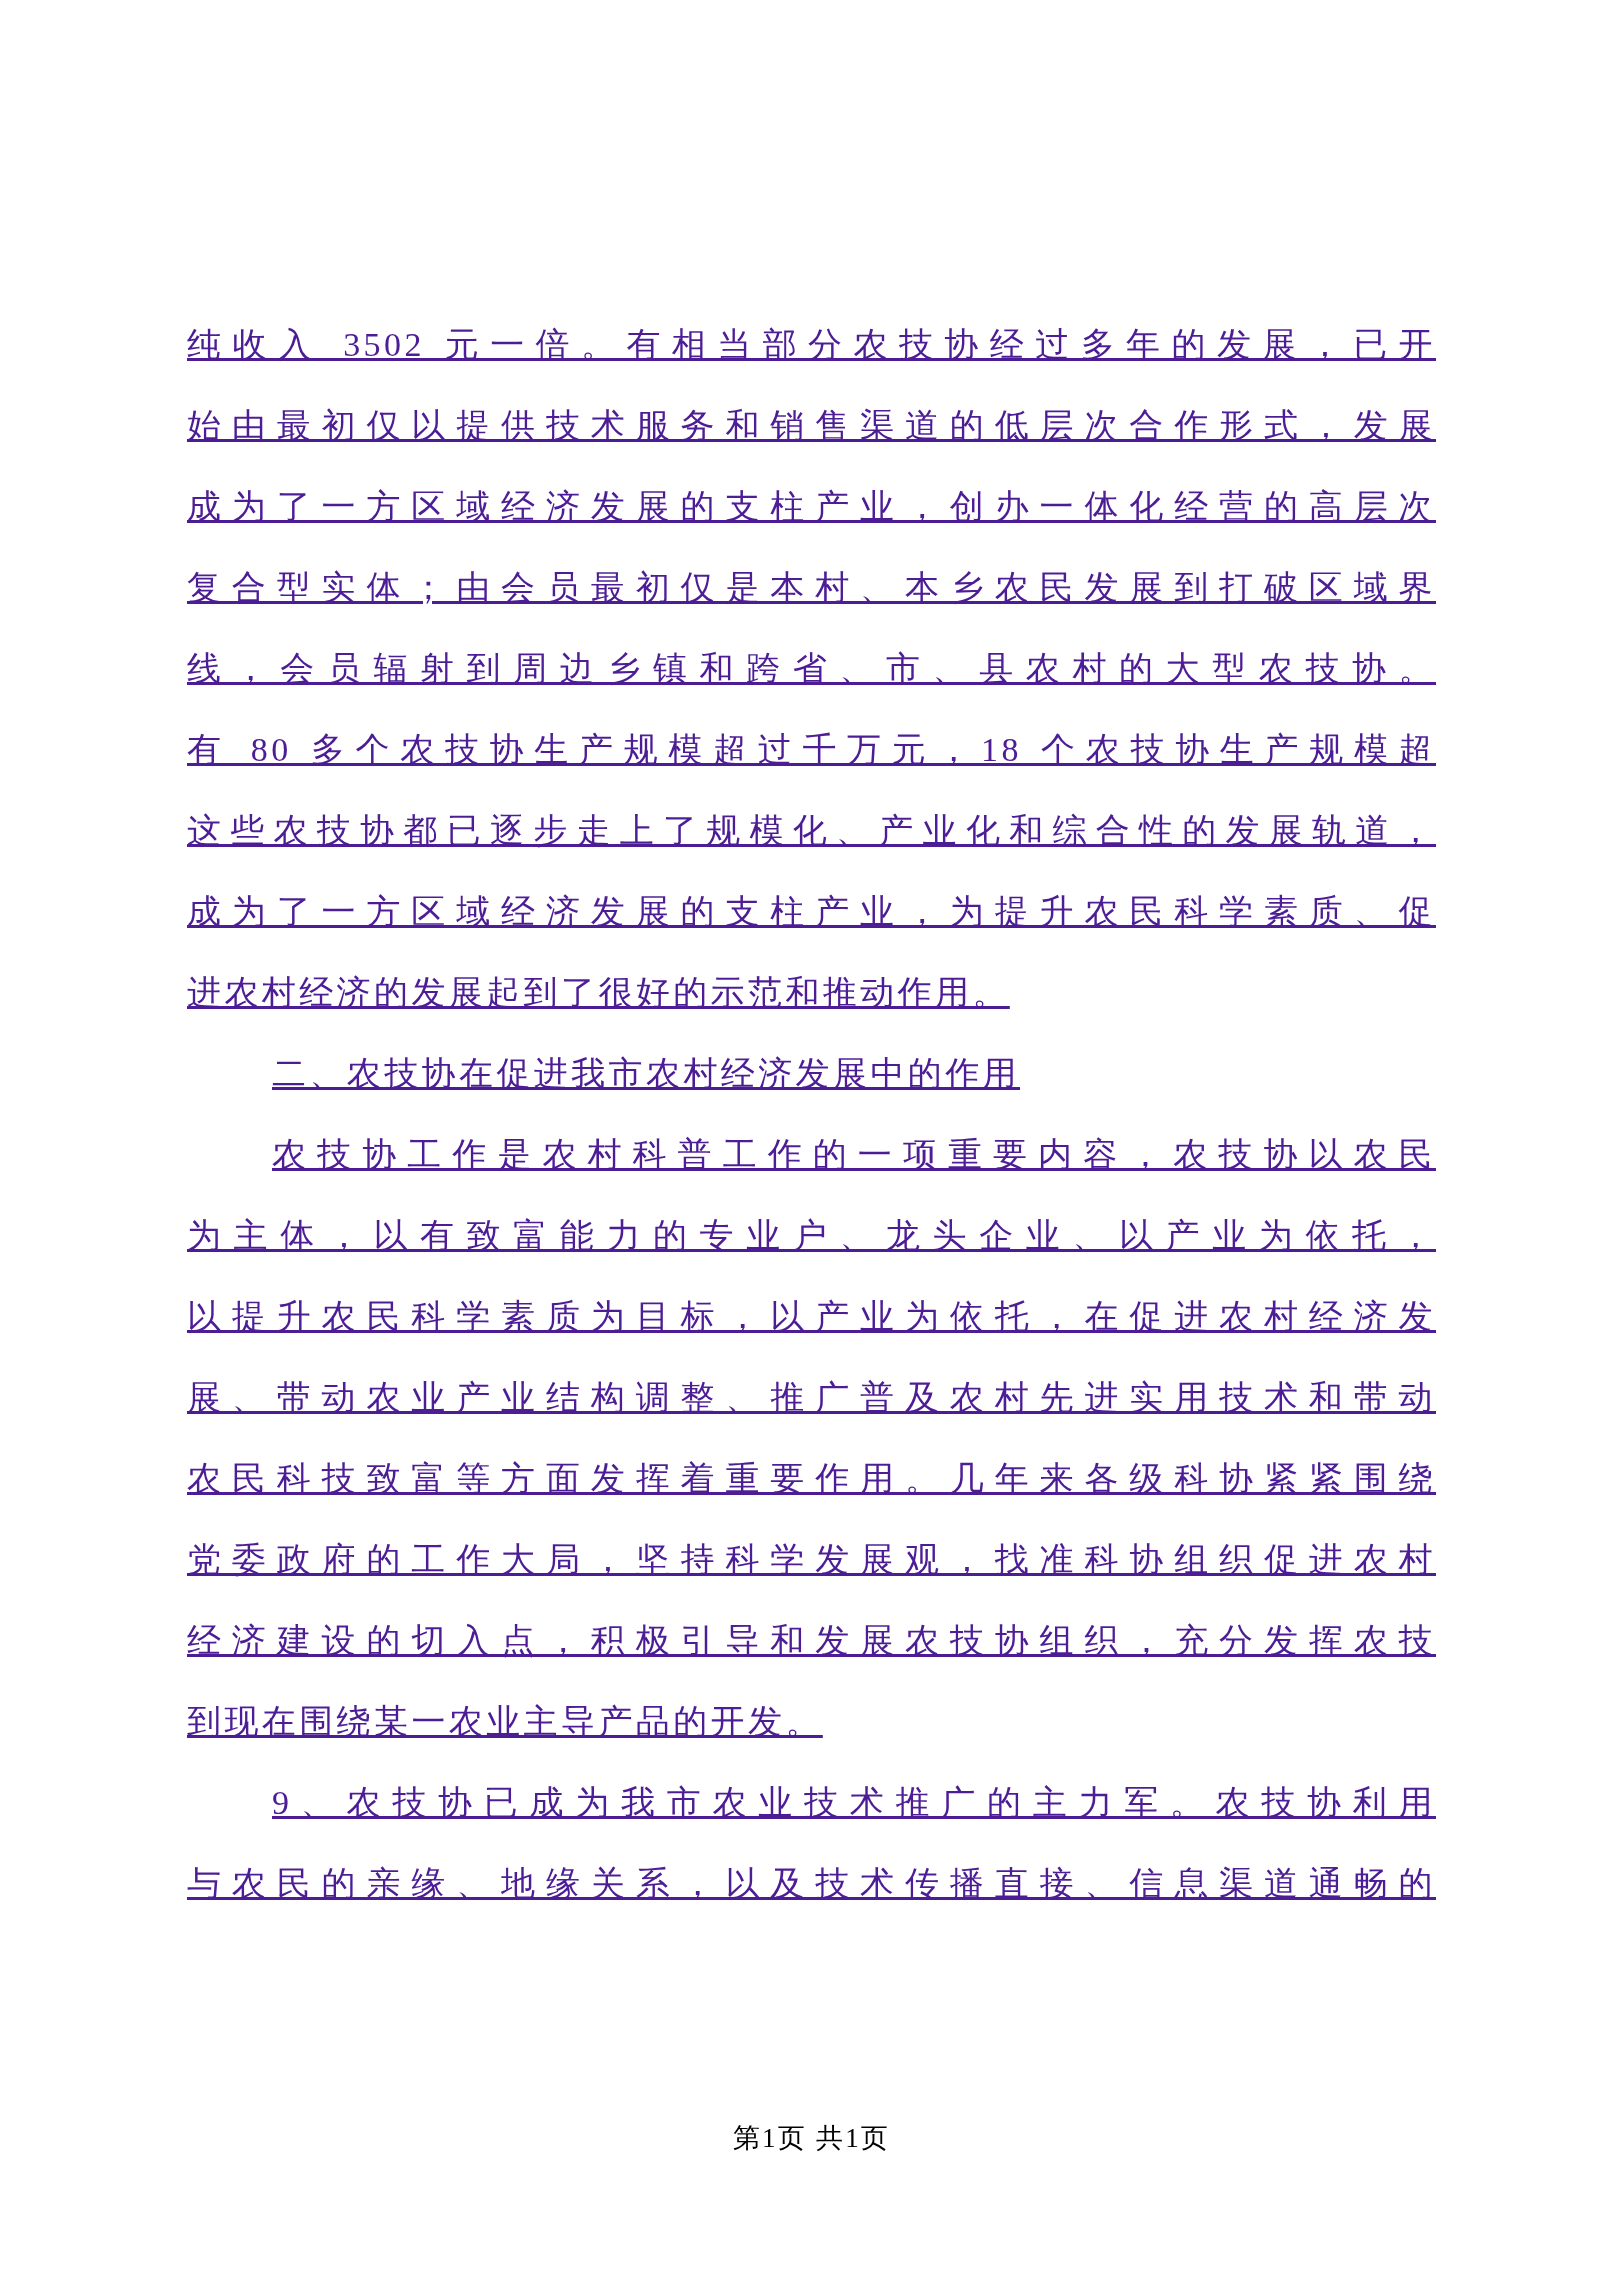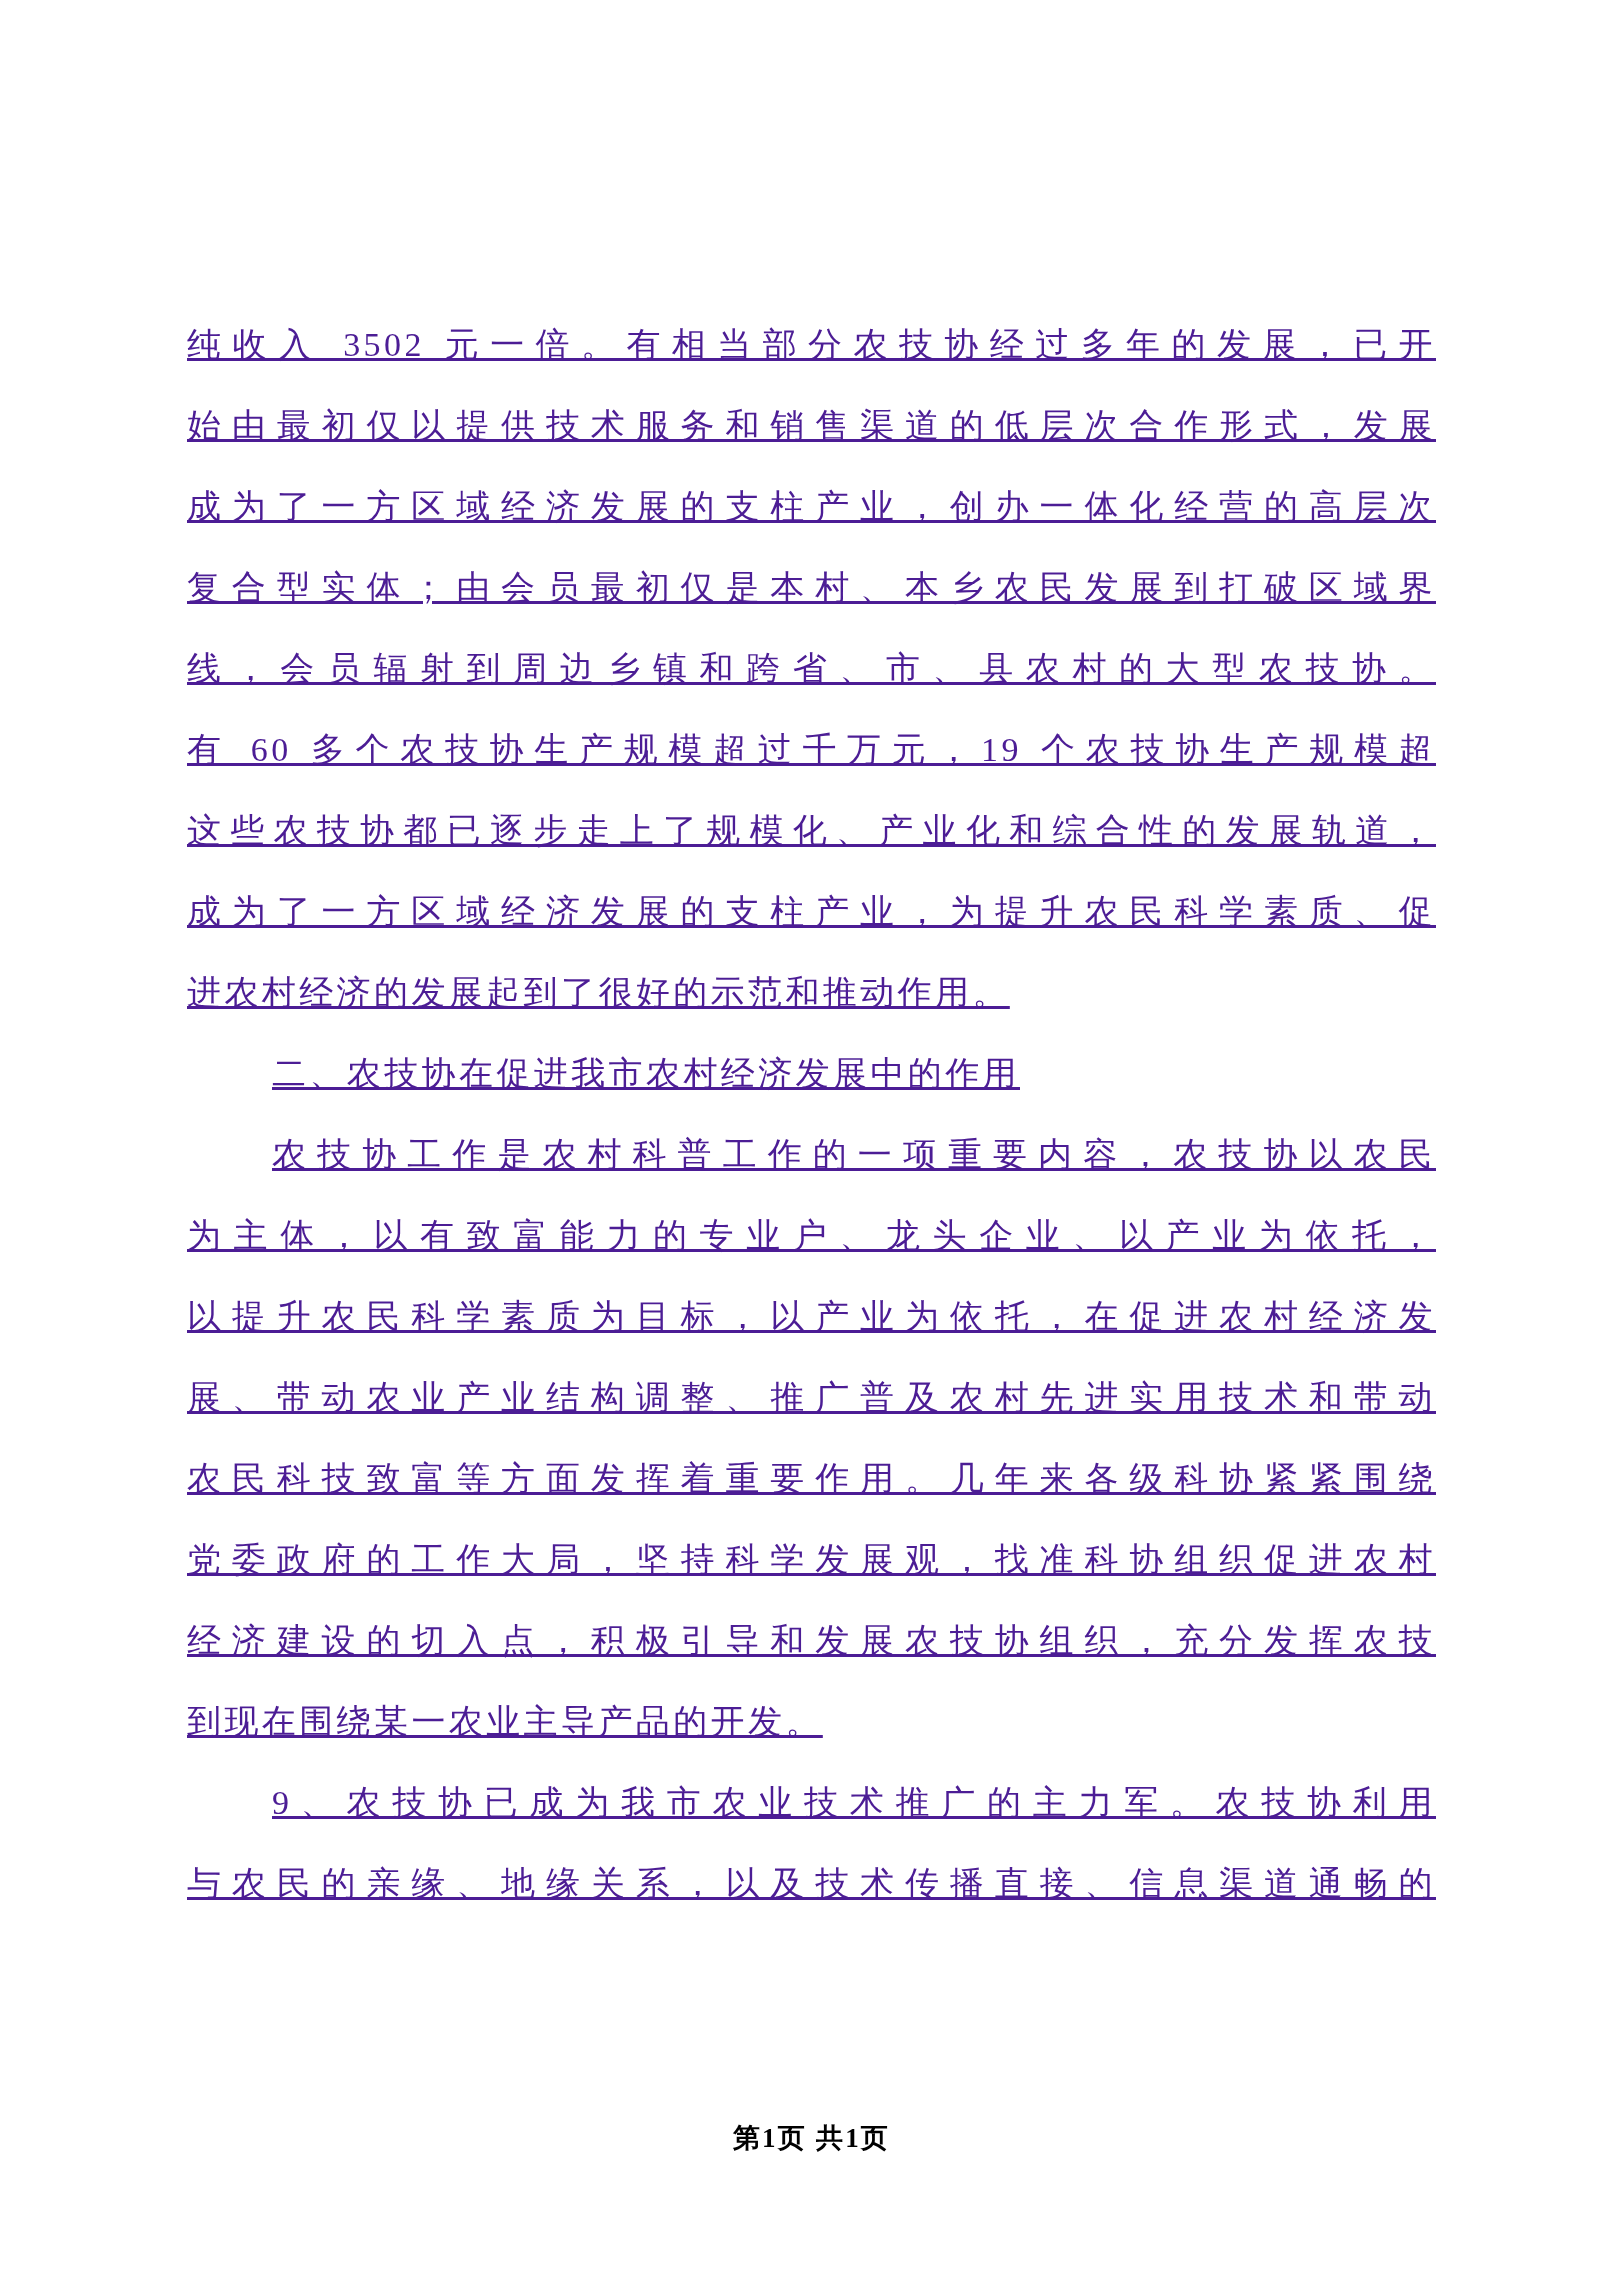--- a/index.html
+++ b/index.html
@@ -43,34 +43,33 @@
   .page-footer {
     position: absolute;
     left: 0;
     right: 0;
     top: 2123px;
     text-align: center;
     font-size: 27px;
     line-height: 31px;
     letter-spacing: 2.2px;
     color: #000000;
-    font-weight: bold;
   }
 </style>
 </head>
 <body>
 
 <div class="page">
   <div class="doc-body" id="doc-body">
       <div class="text-line j">纯收入 3502 元一倍。有相当部分农技协经过多年的发展，已开</div>
       <div class="text-line j">始由最初仅以提供技术服务和销售渠道的低层次合作形式，发展</div>
       <div class="text-line j">成为了一方区域经济发展的支柱产业，创办一体化经营的高层次</div>
       <div class="text-line j">复合型实体；由会员最初仅是本村、本乡农民发展到打破区域界</div>
       <div class="text-line j">线，会员辐射到周边乡镇和跨省、市、县农村的大型农技协。</div>
-      <div class="text-line j">有 60 多个农技协生产规模超过千万元，19 个农技协生产规模超</div>
+      <div class="text-line j">有 80 多个农技协生产规模超过千万元，18 个农技协生产规模超</div>
       <div class="text-line j">这些农技协都已逐步走上了规模化、产业化和综合性的发展轨道，</div>
       <div class="text-line j">成为了一方区域经济发展的支柱产业，为提升农民科学素质、促</div>
       <div class="text-line">进农村经济的发展起到了很好的示范和推动作用。</div>
       <div class="text-line ind">二、农技协在促进我市农村经济发展中的作用</div>
       <div class="text-line j ind">农技协工作是农村科普工作的一项重要内容，农技协以农民</div>
       <div class="text-line j">为主体，以有致富能力的专业户、龙头企业、以产业为依托，</div>
       <div class="text-line j">以提升农民科学素质为目标，以产业为依托，在促进农村经济发</div>
       <div class="text-line j">展、带动农业产业结构调整、推广普及农村先进实用技术和带动</div>
       <div class="text-line j">农民科技致富等方面发挥着重要作用。几年来各级科协紧紧围绕</div>
       <div class="text-line j">党委政府的工作大局，坚持科学发展观，找准科协组织促进农村</div>

